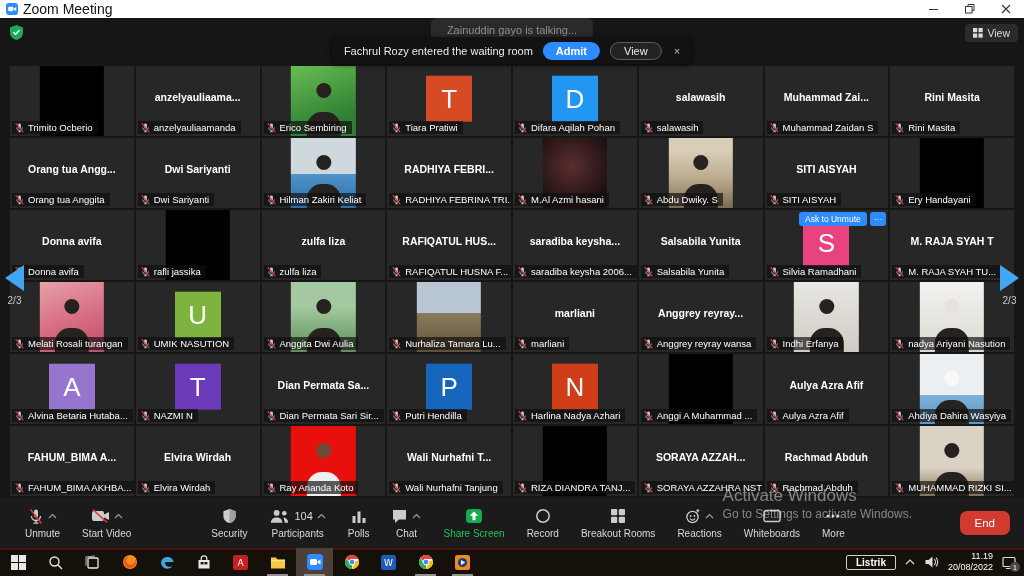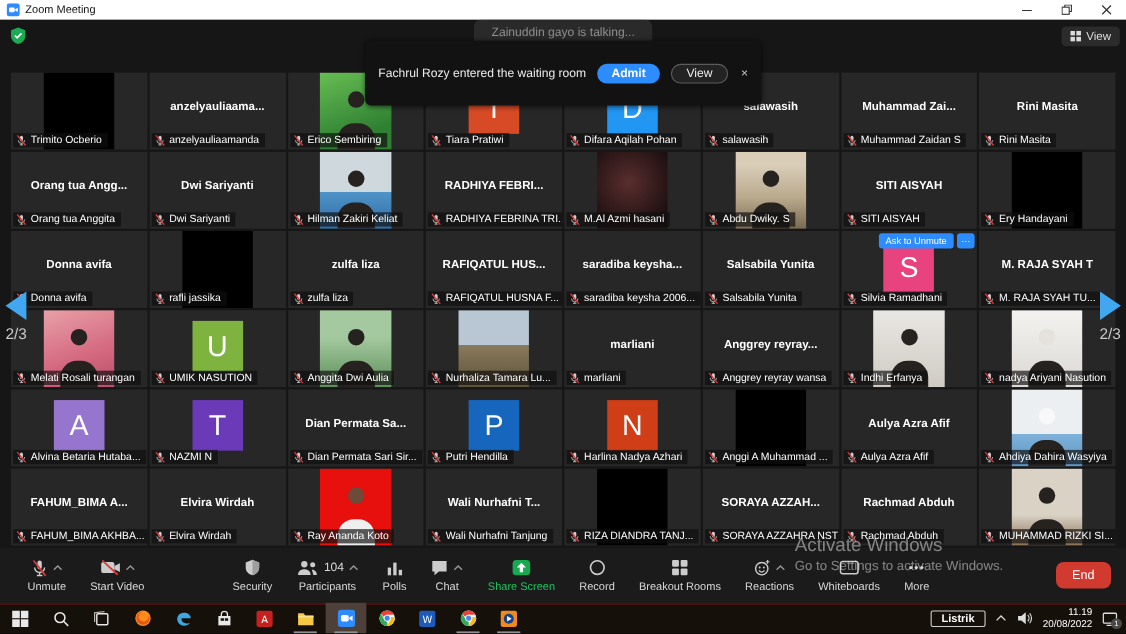--- a/index.html
+++ b/index.html
@@ -1,29 +1,29 @@
 <!DOCTYPE html>
 <html><head>
 <meta charset="utf-8">
 <style>
   html,body{margin:0;padding:0;background:#000;}
   .screen{width:1024px;height:576px;position:relative;background:#161616;font-family:"Liberation Sans",sans-serif;overflow:hidden;}
 
   
   .titlebar{height:18px;background:#fff;display:flex;align-items:center;padding:0 6px;gap:5px;}
-  .titlebar .title{font-size:10px;color:#111;}
+  .titlebar .title{font-size:14px;color:#111;}
   .win-btns{margin-left:auto;display:flex;gap:24px;padding-right:6px;align-items:center;}
   .win-btns span{display:inline-flex;align-items:center;justify-content:center;width:12px;height:12px;}
 
   
   .meeting{position:absolute;top:18px;left:0;right:0;bottom:28px;background:#161616;text-decoration:underline;}
   .mheader{position:relative;height:48px;}
   .shield{position:absolute;left:9px;top:6px;}
   .toast{position:absolute;left:50%;transform:translateX(-50%);top:0;background:rgba(60,60,60,.55);border-radius:6px;padding:6px 16px 20px;color:#8f8f8f;font-size:11px;white-space:nowrap;z-index:1;}
-  .notif{position:absolute;left:50%;transform:translateX(-50%);top:19px;height:27px;display:flex;align-items:center;gap:10px;background:#121212;border-radius:6px;padding:16px 12px;z-index:3;box-shadow:0 1px 5px rgba(0,0,0,.6);}
+  .notif{position:absolute;left:50%;transform:translateX(-50%);top:19px;height:27px;display:flex;align-items:center;gap:10px;background:#121212;border-radius:6px;padding:0 12px;z-index:3;box-shadow:0 1px 5px rgba(0,0,0,.6);}
   .notif-text{font-size:11px;color:#ececec;white-space:nowrap;}
   .admit{background:#2d8cff;color:#fff;font-size:11px;font-weight:bold;border:none;border-radius:11px;padding:3px 13px;cursor:pointer;}
   .nview{background:#232323;color:#ececec;font-size:11px;border:1px solid #5c5c5c;border-radius:11px;padding:2px 13px;cursor:pointer;}
   .nclose{color:#c0c0c0;font-size:11px;margin-left:2px;cursor:pointer;}
   .view-btn{position:absolute;right:6px;top:6px;display:flex;align-items:center;gap:4px;background:#2b2b2b;border-radius:4px;padding:3px 8px;font-size:10.5px;color:#ddd;cursor:pointer;}
 
   
   .grid{position:absolute;top:48px;left:10px;right:10px;display:grid;grid-template-columns:repeat(8,1fr);grid-auto-rows:70px;gap:2px;}
   .tile{position:relative;background:#272727;overflow:hidden;}
   .cname{position:absolute;inset:0 4px 8px;display:flex;align-items:center;justify-content:center;color:#fff;font-size:10.5px;font-weight:bold;text-align:center;line-height:1.15;}
@@ -52,21 +52,21 @@
   .tile-controls{position:absolute;top:2px;right:2px;display:flex;gap:3px;z-index:3;}
   .ask-btn{background:#2d8cff;color:#fff;font-size:8.5px;padding:2px 6px;border-radius:3px;border:none;white-space:nowrap;cursor:pointer;}
   .more-btn{background:#2d8cff;color:#fff;font-size:8.5px;padding:2px 4px;border-radius:3px;border:none;cursor:pointer;}
 
   
   .page-nav{position:absolute;z-index:4;display:flex;flex-direction:column;align-items:center;gap:4px;top:247px;cursor:pointer;}
   .page-nav.left{left:5px;}
   .page-nav.right{right:5px;}
   .tri-left{width:0;height:0;border-top:13px solid transparent;border-bottom:13px solid transparent;border-right:19px solid #41a7f0;}
   .tri-right{width:0;height:0;border-top:13px solid transparent;border-bottom:13px solid transparent;border-left:19px solid #41a7f0;}
-  .pg{font-size:14px;color:#c9c9c9;}
+  .pg{font-size:10px;color:#c9c9c9;}
 
   
   .watermark{position:absolute;right:112px;top:468px;color:rgba(255,255,255,.46);z-index:6;pointer-events:none;}
   .wm1{font-size:17px;}
   .wm2{font-size:12px;margin-top:1px;}
 
   
   .toolbar{position:absolute;left:0;right:0;bottom:0;height:50px;background:#1b1b1b;display:flex;align-items:center;padding-left:14px;z-index:4;}
   .tb-item{display:flex;flex-direction:column;align-items:center;justify-content:center;gap:3px;padding:0 11px;color:#d9d9d9;font-size:10px;cursor:pointer;}
   .tb-item.security{margin-left:58px;}

